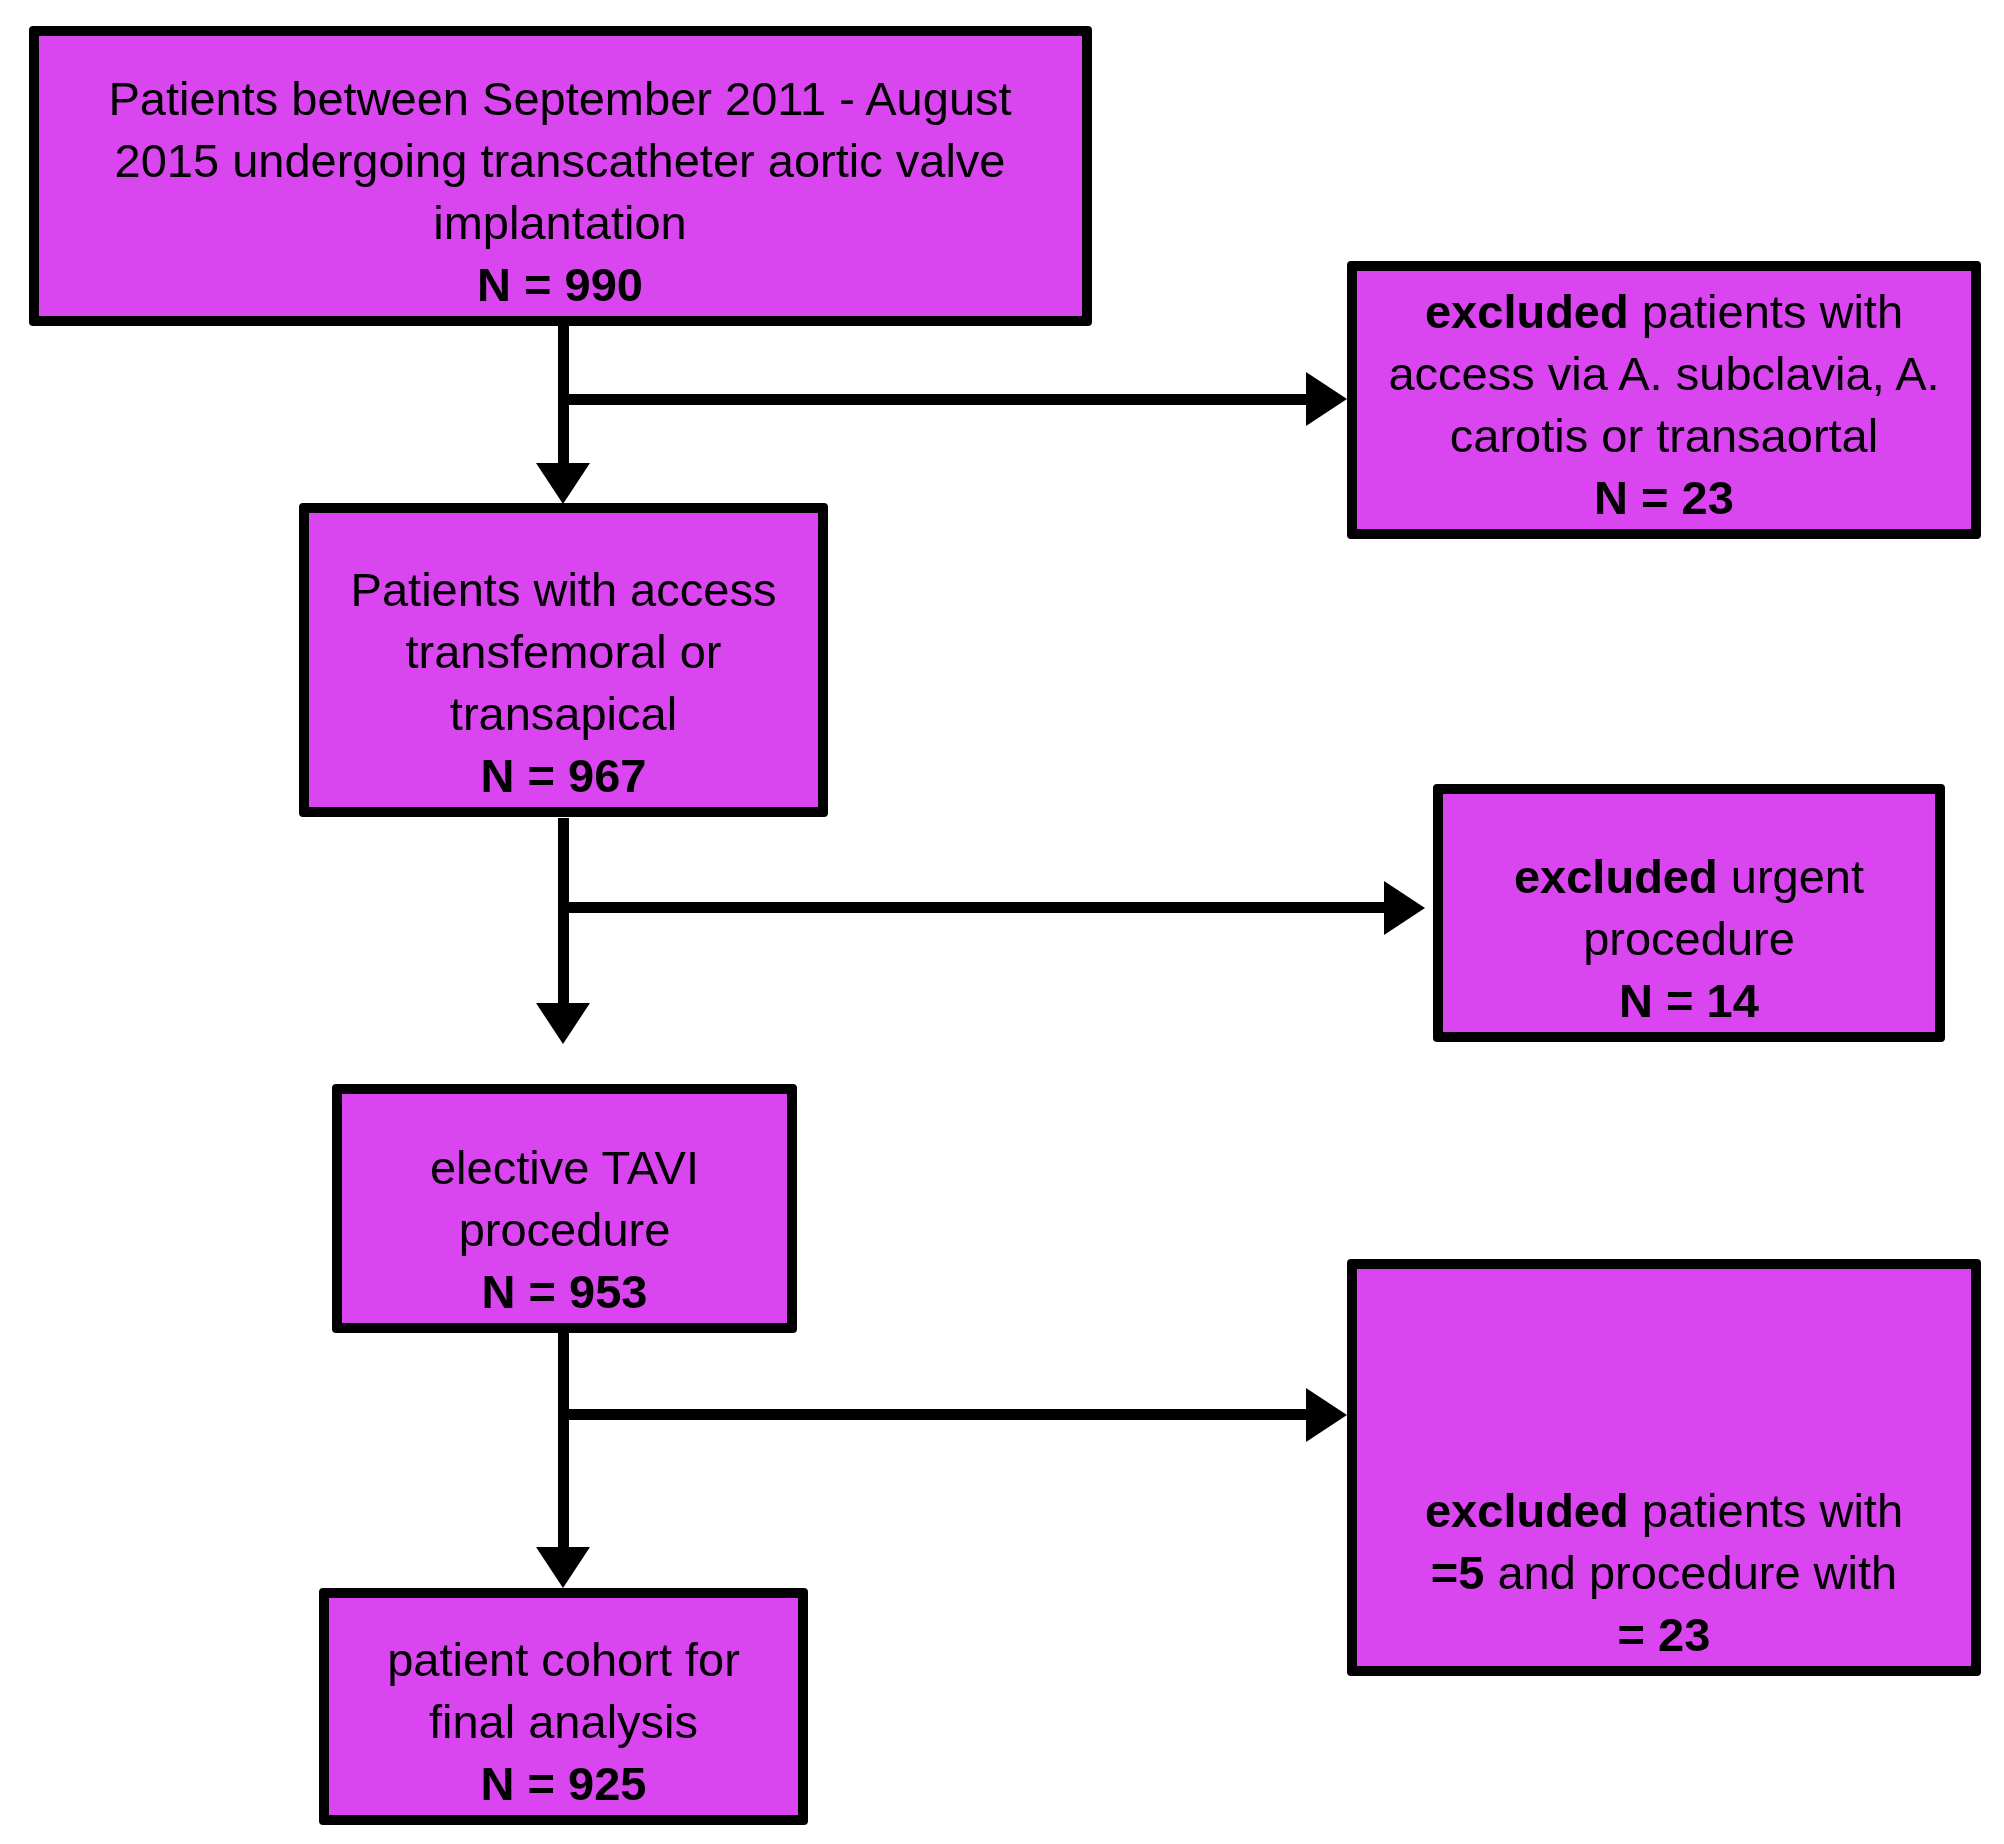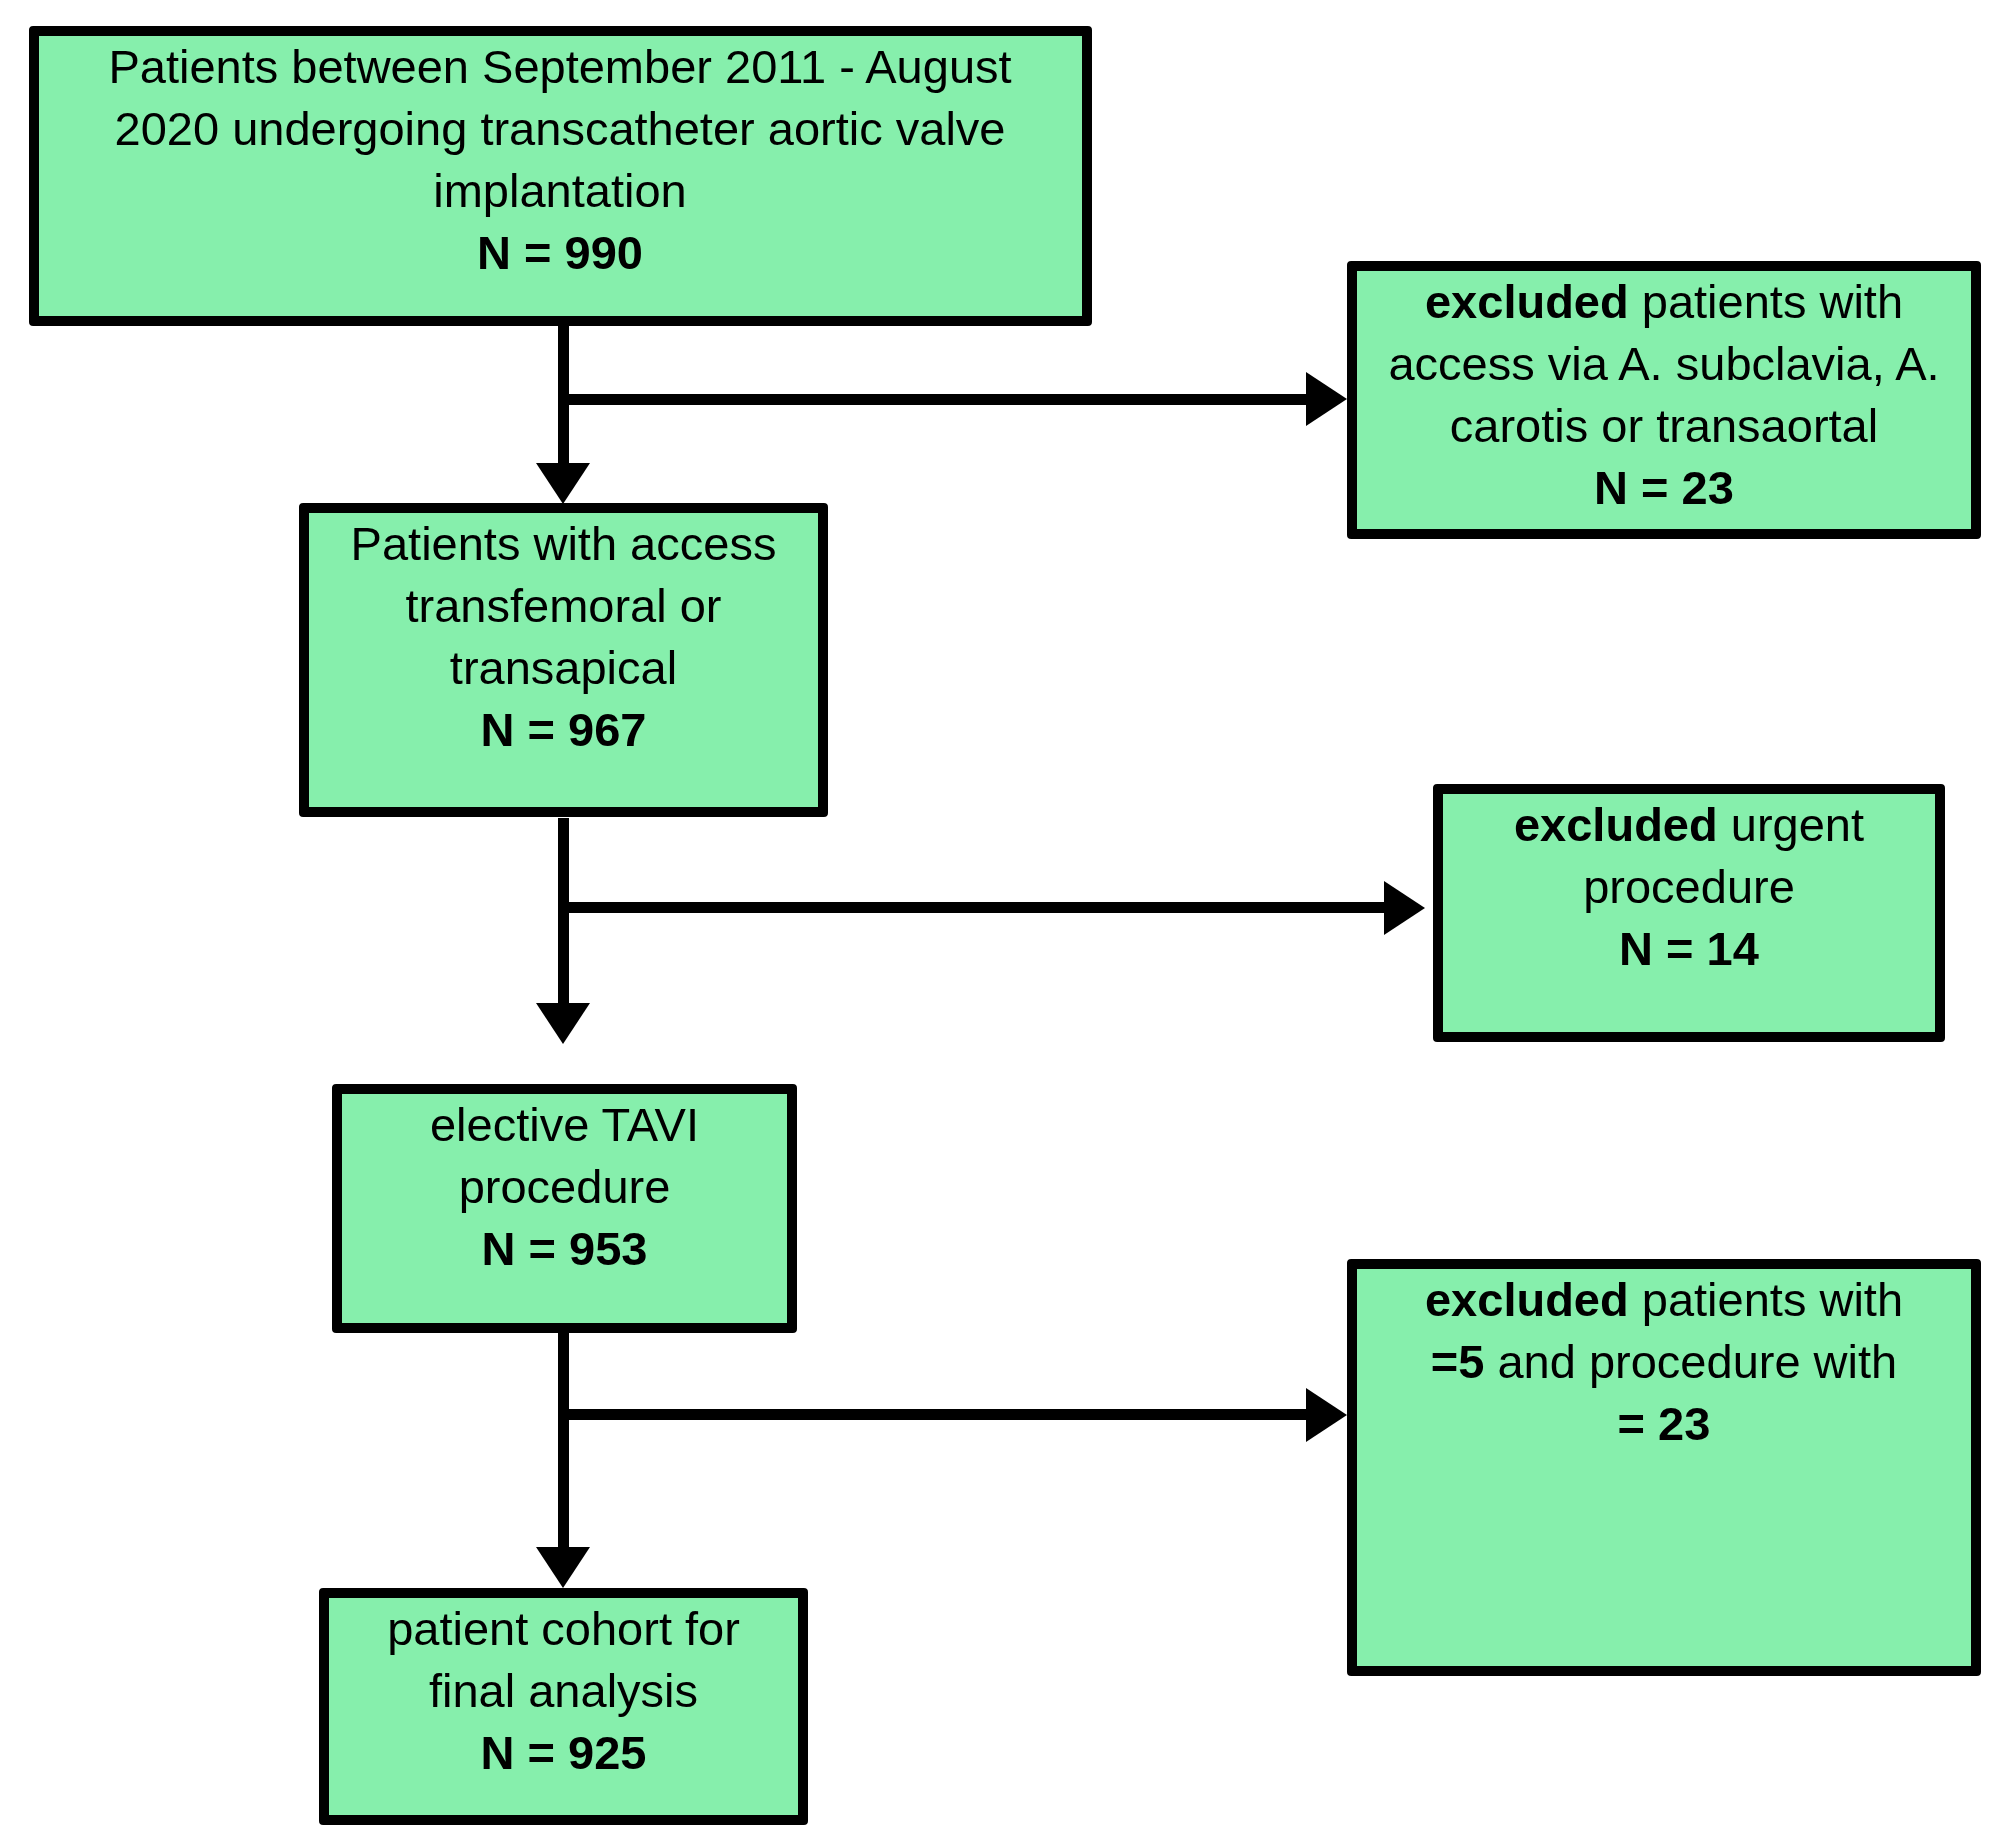--- a/index.html
+++ b/index.html
@@ -19,24 +19,24 @@
     position: absolute;
     left: 0; top: 0;
     width: 2005px;
     height: 1845px;
   }
   .node {
     position: absolute;
     box-sizing: border-box;
     border: 10.2px solid #000000;
     border-radius: 4.1px;
-    background: #86efac;
+    background: #d946ef;
     display: flex;
     flex-direction: column;
-    justify-content: flex-start;
+    justify-content: flex-end;
     align-items: center;
     text-align: center;
     font-size: 47px;
     line-height: 62px;
   }
   .line {
     white-space: nowrap;
   }
   .b {
     font-weight: bold;
@@ -86,21 +86,21 @@
   <div class="head-right" style="left:1384px; top:881px;"></div>
 
   <div class="vline" style="left:558px; top:1293px; height:256px;"></div>
   <div class="head-down" style="left:536px; top:1547px;"></div>
 
   <div class="hline" style="left:558px; top:1409px; width:750px;"></div>
   <div class="head-right" style="left:1306px; top:1388px;"></div>
 
   <div class="node" style="left:28.5px; top:26px; width:1063px; height:300px;">
     <div class="line">Patients between September 2011 - August</div>
-    <div class="line">2020 undergoing transcatheter aortic valve</div>
+    <div class="line">2015 undergoing transcatheter aortic valve</div>
     <div class="line">implantation</div>
     <div class="line b">N = 990</div>
   </div>
 
   <div class="node" style="left:1347px; top:261px; width:634px; height:278px;">
     <div class="line"><span class="b">excluded</span><span> patients with</span></div>
     <div class="line">access via A. subclavia, A.</div>
     <div class="line">carotis or transaortal</div>
     <div class="line b">N = 23</div>
   </div>

